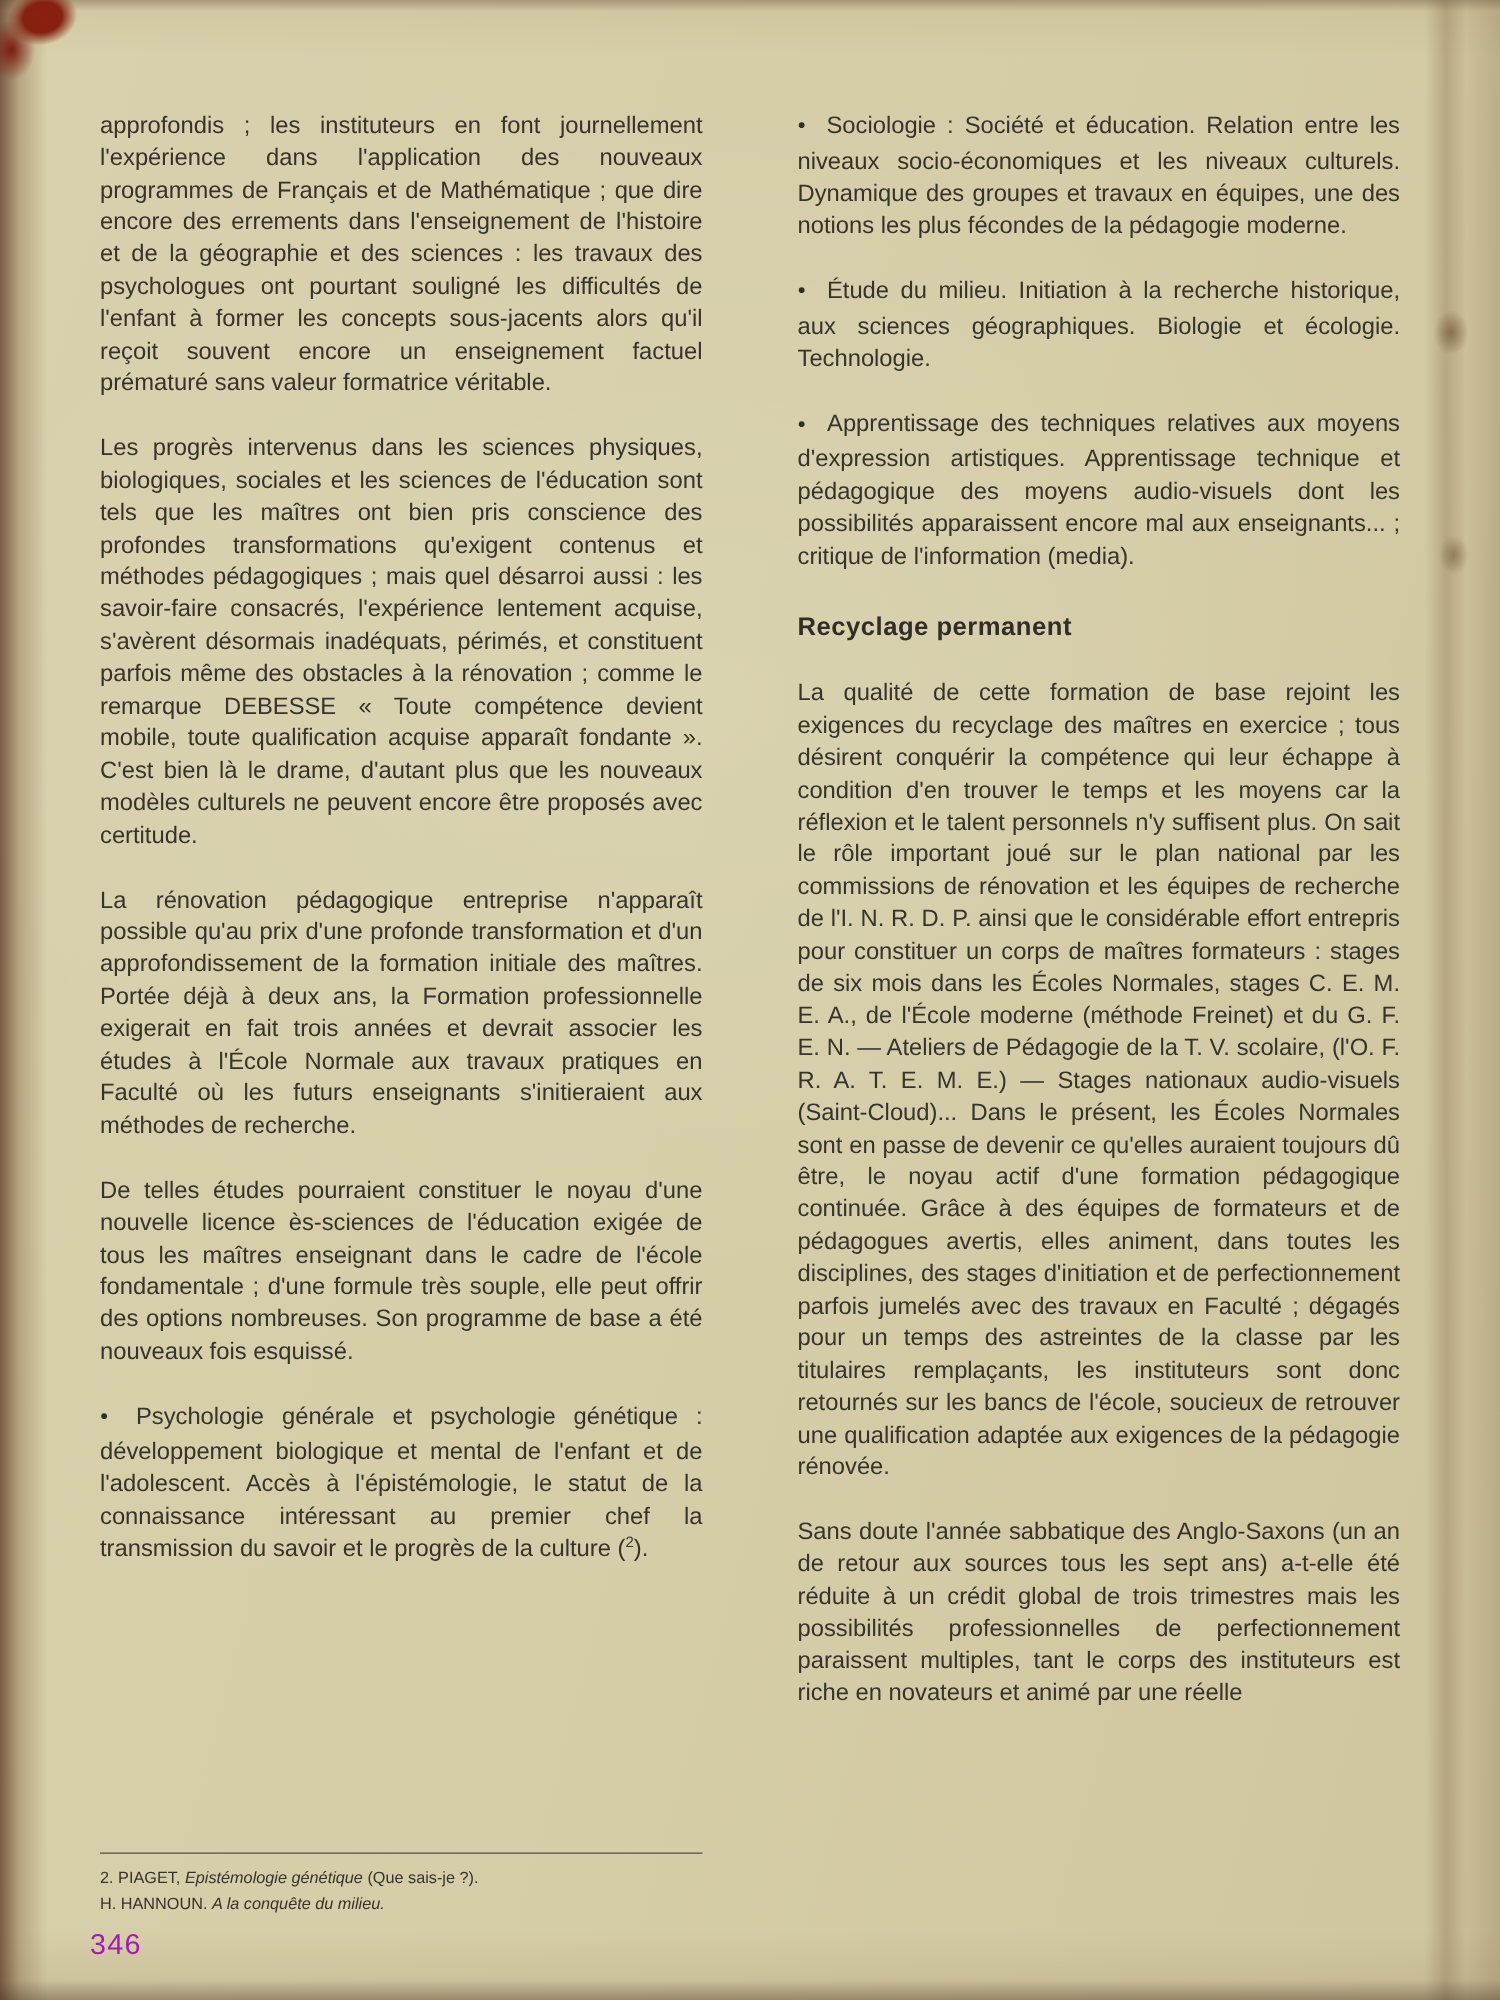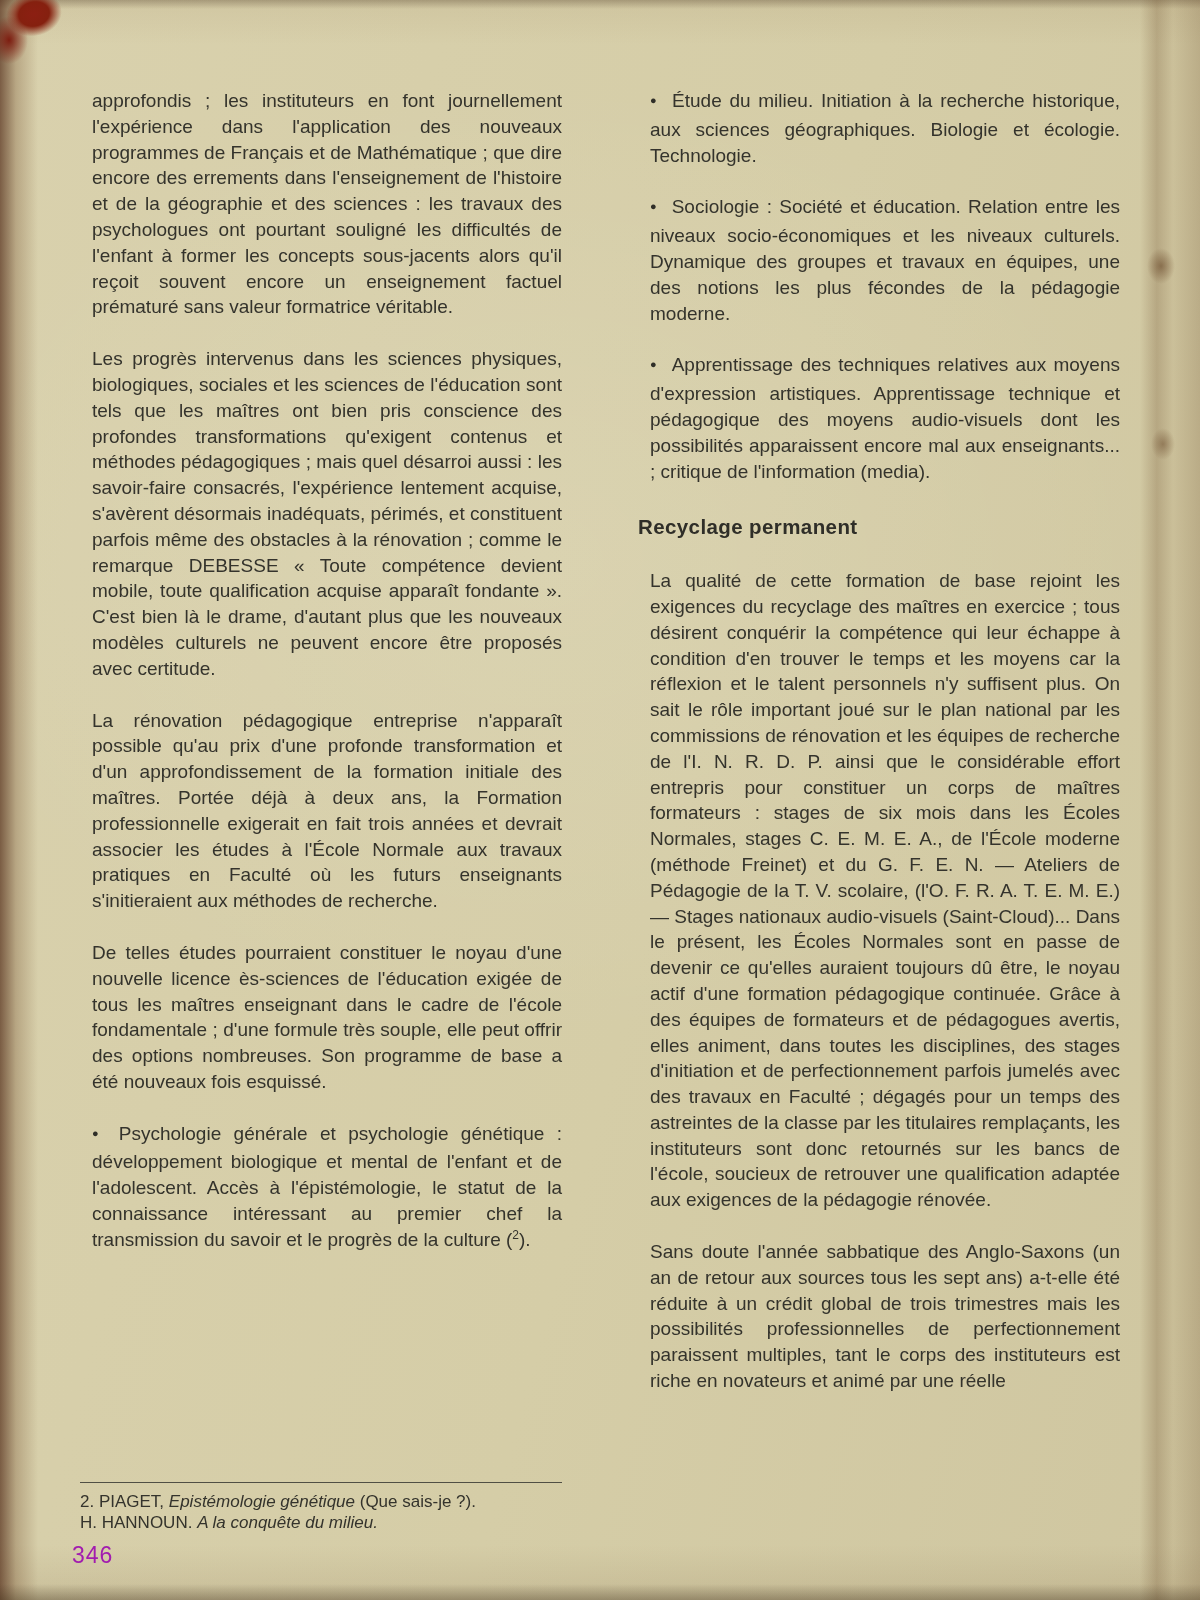--- a/index.html
+++ b/index.html
@@ -46,32 +46,32 @@
     background: radial-gradient(closest-side, rgba(95,60,30,0.45), rgba(95,60,30,0)); }
 
   .col {
     position: absolute; top: 88px; width: 482px;
     color: #34332c;
     font-size: 19px; line-height: 25.8px;
     text-align: justify;
   }
   .col-left  { left: 80px; }
   .col-right { left: 638px; }
-  .col p { margin: 0 0 26px 12px; }
+  .col p { margin: 0 0 26px 0; }
   .heading {
     font-size: 20.5px; font-weight: bold;
     letter-spacing: 0.4px; margin: 30px 0 28px 0; color: #2f2e28;
   }
   .bullet { margin: 0 0 26px 0; }
   .bullet .dot { font-size: 11px; margin-right: 13px; position: relative; top: -3px; color:#2f2e28; }
   sup { font-size: 12px; line-height: 0; }
 
   .footnote {
     position: absolute; left: 80px; top: 1482px; width: 482px;
-    font-size: 17px; line-height: 20.5px; color: #34332c;
+    font-size: 13px; line-height: 20.5px; color: #34332c;
     border-top: 1.5px solid #504f44; padding-top: 9px;
     text-align: left;
   }
   .footnote p { margin: 0; }
   .page-number {
     position: absolute; left: 72px; top: 1542px;
     font-size: 23px; color: #a21caf; letter-spacing: 1px;
   }
 </style>
 </head>
@@ -89,22 +89,22 @@
 
 <main class="col col-left">
   <p>approfondis ; les instituteurs en font journellement l'expérience dans l'application des nouveaux programmes de Français et de Mathématique ; que dire encore des errements dans l'enseignement de l'histoire et de la géographie et des sciences : les travaux des psychologues ont pourtant souligné les difficultés de l'enfant à former les concepts sous-jacents alors qu'il reçoit souvent encore un enseignement factuel prématuré sans valeur formatrice véritable.</p>
   <p>Les progrès intervenus dans les sciences physiques, biologiques, sociales et les sciences de l'éducation sont tels que les maîtres ont bien pris conscience des profondes transformations qu'exigent contenus et méthodes pédagogiques ; mais quel désarroi aussi : les savoir-faire consacrés, l'expérience lentement acquise, s'avèrent désormais inadéquats, périmés, et constituent parfois même des obstacles à la rénovation ; comme le remarque DEBESSE « Toute compétence devient mobile, toute qualification acquise apparaît fondante ». C'est bien là le drame, d'autant plus que les nouveaux modèles culturels ne peuvent encore être proposés avec certitude.</p>
   <p>La rénovation pédagogique entreprise n'apparaît possible qu'au prix d'une profonde transformation et d'un approfondissement de la formation initiale des maîtres. Portée déjà à deux ans, la Formation professionnelle exigerait en fait trois années et devrait associer les études à l'École Normale aux travaux pratiques en Faculté où les futurs enseignants s'initieraient aux méthodes de recherche.</p>
   <p>De telles études pourraient constituer le noyau d'une nouvelle licence ès-sciences de l'éducation exigée de tous les maîtres enseignant dans le cadre de l'école fondamentale ; d'une formule très souple, elle peut offrir des options nombreuses. Son programme de base a été nouveaux fois esquissé.</p>
   <p class="bullet"><span class="dot">●</span><span><span>Psychologie générale et psychologie génétique : développement biologique et mental de l'enfant et de l'adolescent. Accès à l'épistémologie, le statut de la connaissance intéressant au premier chef la transmission du savoir et le progrès de la culture (</span><sup>2</sup><span>).</span></span></p>
 </main>
 
 <main class="col col-right">
+  <p class="bullet"><span class="dot">●</span><span>Sociologie : Société et éducation. Relation entre les niveaux socio-économiques et les niveaux culturels. Dynamique des groupes et travaux en équipes, une des notions les plus fécondes de la pédagogie moderne.</span></p>
   <p class="bullet"><span class="dot">●</span><span>Étude du milieu. Initiation à la recherche historique, aux sciences géographiques. Biologie et écologie. Technologie.</span></p>
-  <p class="bullet"><span class="dot">●</span><span>Sociologie : Société et éducation. Relation entre les niveaux socio-économiques et les niveaux culturels. Dynamique des groupes et travaux en équipes, une des notions les plus fécondes de la pédagogie moderne.</span></p>
   <p class="bullet"><span class="dot">●</span><span>Apprentissage des techniques relatives aux moyens d'expression artistiques. Apprentissage technique et pédagogique des moyens audio-visuels dont les possibilités apparaissent encore mal aux enseignants... ; critique de l'information (media).</span></p>
   <h2 class="heading">Recyclage permanent</h2>
   <p>La qualité de cette formation de base rejoint les exigences du recyclage des maîtres en exercice ; tous désirent conquérir la compétence qui leur échappe à condition d'en trouver le temps et les moyens car la réflexion et le talent personnels n'y suffisent plus. On sait le rôle important joué sur le plan national par les commissions de rénovation et les équipes de recherche de l'I. N. R. D. P. ainsi que le considérable effort entrepris pour constituer un corps de maîtres formateurs : stages de six mois dans les Écoles Normales, stages C. E. M. E. A., de l'École moderne (méthode Freinet) et du G. F. E. N. — Ateliers de Pédagogie de la T. V. scolaire, (l'O. F. R. A. T. E. M. E.) — Stages nationaux audio-visuels (Saint-Cloud)... Dans le présent, les Écoles Normales sont en passe de devenir ce qu'elles auraient toujours dû être, le noyau actif d'une formation pédagogique continuée. Grâce à des équipes de formateurs et de pédagogues avertis, elles animent, dans toutes les disciplines, des stages d'initiation et de perfectionnement parfois jumelés avec des travaux en Faculté ; dégagés pour un temps des astreintes de la classe par les titulaires remplaçants, les instituteurs sont donc retournés sur les bancs de l'école, soucieux de retrouver une qualification adaptée aux exigences de la pédagogie rénovée.</p>
   <p>Sans doute l'année sabbatique des Anglo-Saxons (un an de retour aux sources tous les sept ans) a-t-elle été réduite à un crédit global de trois trimestres mais les possibilités professionnelles de perfectionnement paraissent multiples, tant le corps des instituteurs est riche en novateurs et animé par une réelle</p>
 </main>
 
 <aside class="footnote">
   <p><span>2. PIAGET, </span><i>Epistémologie génétique</i><span> (Que sais-je ?).</span></p>
   <p><span>H. HANNOUN. </span><i>A la conquête du milieu.</i></p>
 </aside>

